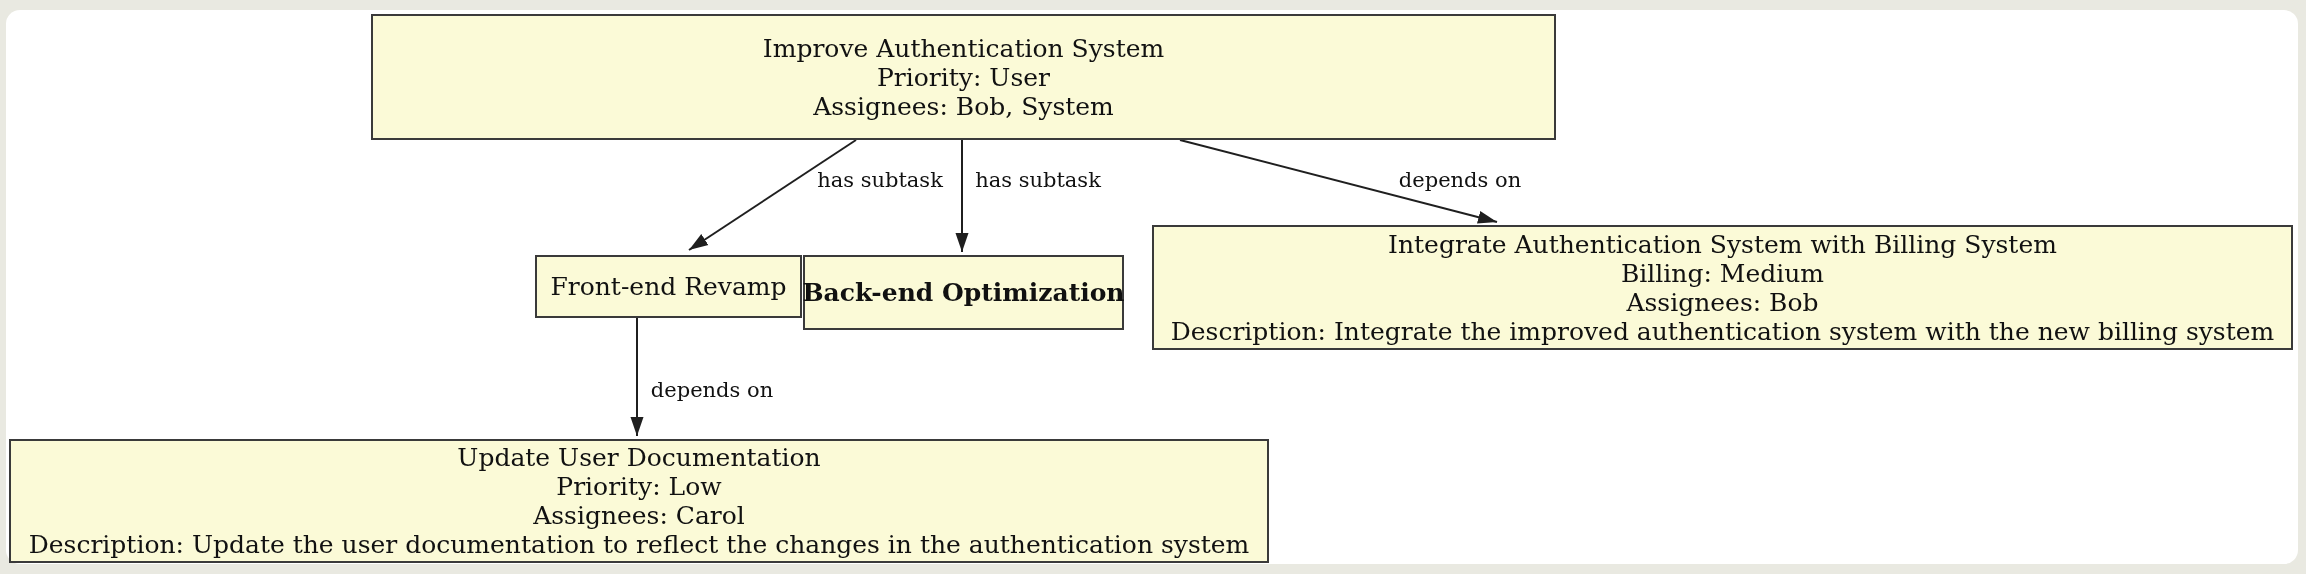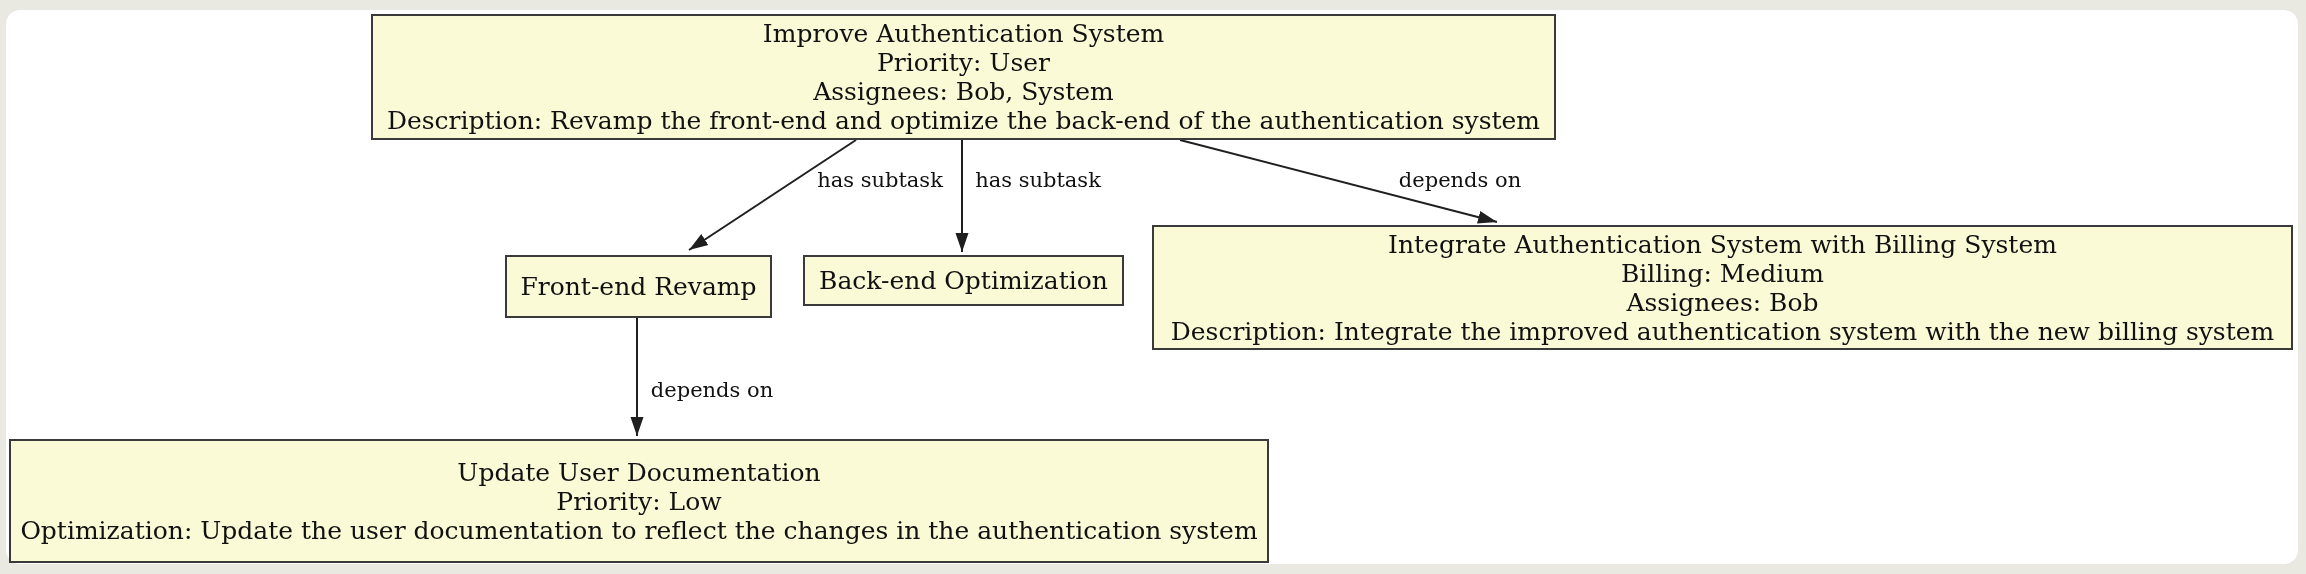--- a/index.html
+++ b/index.html
@@ -40,22 +40,22 @@
   }
   .node > div { white-space: nowrap; }
   .edge-label {
     position: absolute;
     transform: translate(-50%, -50%);
     font-size: 21px;
     line-height: 29px;
     white-space: nowrap;
   }
   #node-improve-auth        { left: 371px;  top: 14px;  width: 1185px; height: 126px; }
-  #node-frontend-revamp     { left: 505px;  top: 255px; width: 267px;  height: 63px; }
-  #node-backend-optimization{ left: 803px;  top: 255px; width: 321px;  height: 51px; }
+  #node-frontend-revamp     { left: 535px;  top: 255px; width: 267px;  height: 63px; }
+  #node-backend-optimization{ left: 803px;  top: 255px; width: 321px;  height: 75px; font-weight: bold; }
   #node-integrate-billing   { left: 1152px; top: 225px; width: 1141px; height: 125px; }
   #node-update-docs         { left: 9px;    top: 439px; width: 1260px; height: 124px; }
   #edge-label-1 { left: 880px;  top: 180px; }
   #edge-label-2 { left: 1038px; top: 180px; }
   #edge-label-3 { left: 1460px; top: 180px; }
   #edge-label-4 { left: 712px;  top: 390px; }
 </style>
 </head>
 <body>
 
@@ -71,41 +71,41 @@
     <line x1="856" y1="140" x2="689" y2="250" stroke="#1F1F1F" stroke-width="2" marker-end="url(#arrowhead)"></line>
     <line x1="962" y1="140" x2="962" y2="252" stroke="#1F1F1F" stroke-width="2" marker-end="url(#arrowhead)"></line>
     <line x1="1180" y1="140" x2="1497" y2="222" stroke="#1F1F1F" stroke-width="2" marker-end="url(#arrowhead)"></line>
     <line x1="637" y1="318" x2="637" y2="436" stroke="#1F1F1F" stroke-width="2" marker-end="url(#arrowhead)"></line>
   </svg>
 
   <div class="node" id="node-improve-auth">
     <div>Improve Authentication System</div>
     <div>Priority: User</div>
     <div>Assignees: Bob, System</div>
-    <div>Description: Revamp the front-end and optimize the back-end of the authentication system</div>
   </div>
 
   <div class="node" id="node-frontend-revamp">
     <div>Front-end Revamp</div>
   </div>
 
   <div class="node" id="node-backend-optimization">
     <div>Back-end Optimization</div>
   </div>
 
   <div class="node" id="node-integrate-billing">
     <div>Integrate Authentication System with Billing System</div>
     <div>Billing: Medium</div>
     <div>Assignees: Bob</div>
     <div>Description: Integrate the improved authentication system with the new billing system</div>
   </div>
 
   <div class="node" id="node-update-docs">
     <div>Update User Documentation</div>
     <div>Priority: Low</div>
-    <div>Optimization: Update the user documentation to reflect the changes in the authentication system</div>
+    <div>Assignees: Carol</div>
+    <div>Description: Update the user documentation to reflect the changes in the authentication system</div>
   </div>
 
   <div class="edge-label" id="edge-label-1">has subtask</div>
   <div class="edge-label" id="edge-label-2">has subtask</div>
   <div class="edge-label" id="edge-label-3">depends on</div>
   <div class="edge-label" id="edge-label-4">depends on</div>
 </div>
 
 </body></html>

